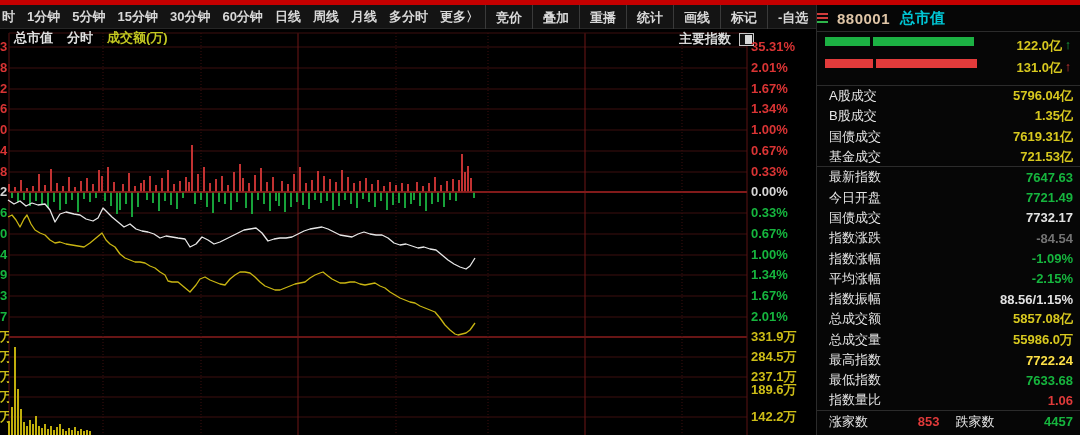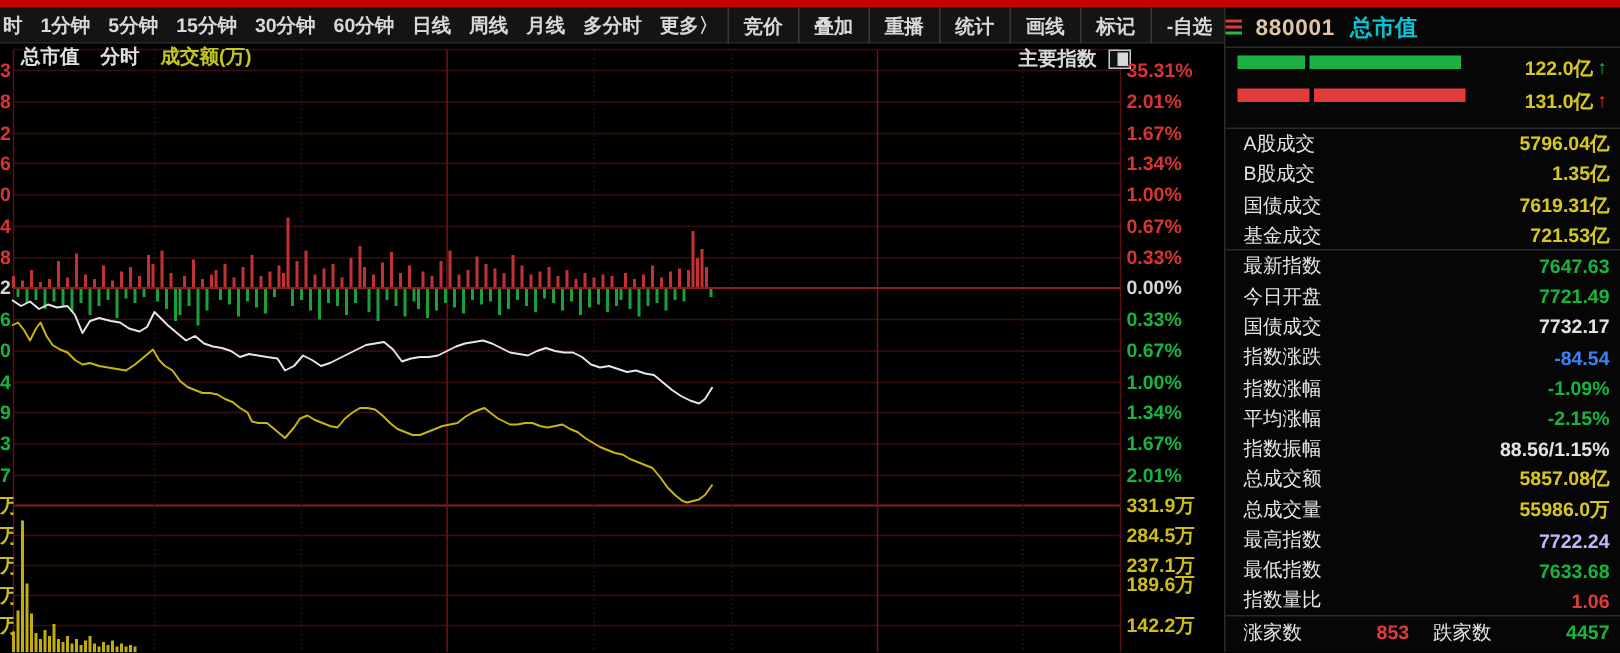--- a/index.html
+++ b/index.html
@@ -427,21 +427,21 @@
         <div class="p-row">
           <span class="p-label">今日开盘</span>
           <span class="p-value" style="color: rgb(22, 181, 62);">7721.49</span>
         </div>
         <div class="p-row">
           <span class="p-label">国债成交</span>
           <span class="p-value" style="color: rgb(226, 226, 226);">7732.17</span>
         </div>
         <div class="p-row">
           <span class="p-label">指数涨跌</span>
-          <span class="p-value" style="color: #3b82f6;">-84.54</span>
+          <span class="p-value" style="color: #737373;">-84.54</span>
         </div>
         <div class="p-row">
           <span class="p-label">指数涨幅</span>
           <span class="p-value" style="color: rgb(22, 181, 62);">-1.09%</span>
         </div>
         <div class="p-row">
           <span class="p-label">平均涨幅</span>
           <span class="p-value" style="color: rgb(22, 181, 62);">-2.15%</span>
         </div>
         <div class="p-row">
@@ -451,21 +451,21 @@
         <div class="p-row">
           <span class="p-label">总成交额</span>
           <span class="p-value" style="color: rgb(215, 200, 31);">5857.08亿</span>
         </div>
         <div class="p-row">
           <span class="p-label">总成交量</span>
           <span class="p-value" style="color: rgb(215, 200, 31);">55986.0万</span>
         </div>
         <div class="p-row">
           <span class="p-label">最高指数</span>
-          <span class="p-value" style="color: #c4b5fd;">7722.24</span>
+          <span class="p-value" style="color: #fde047;">7722.24</span>
         </div>
         <div class="p-row">
           <span class="p-label">最低指数</span>
           <span class="p-value" style="color: rgb(22, 181, 62);">7633.68</span>
         </div>
         <div class="p-row group-end">
           <span class="p-label">指数量比</span>
           <span class="p-value" style="color: rgb(224, 58, 58);">1.06</span>
         </div>
       </div>

